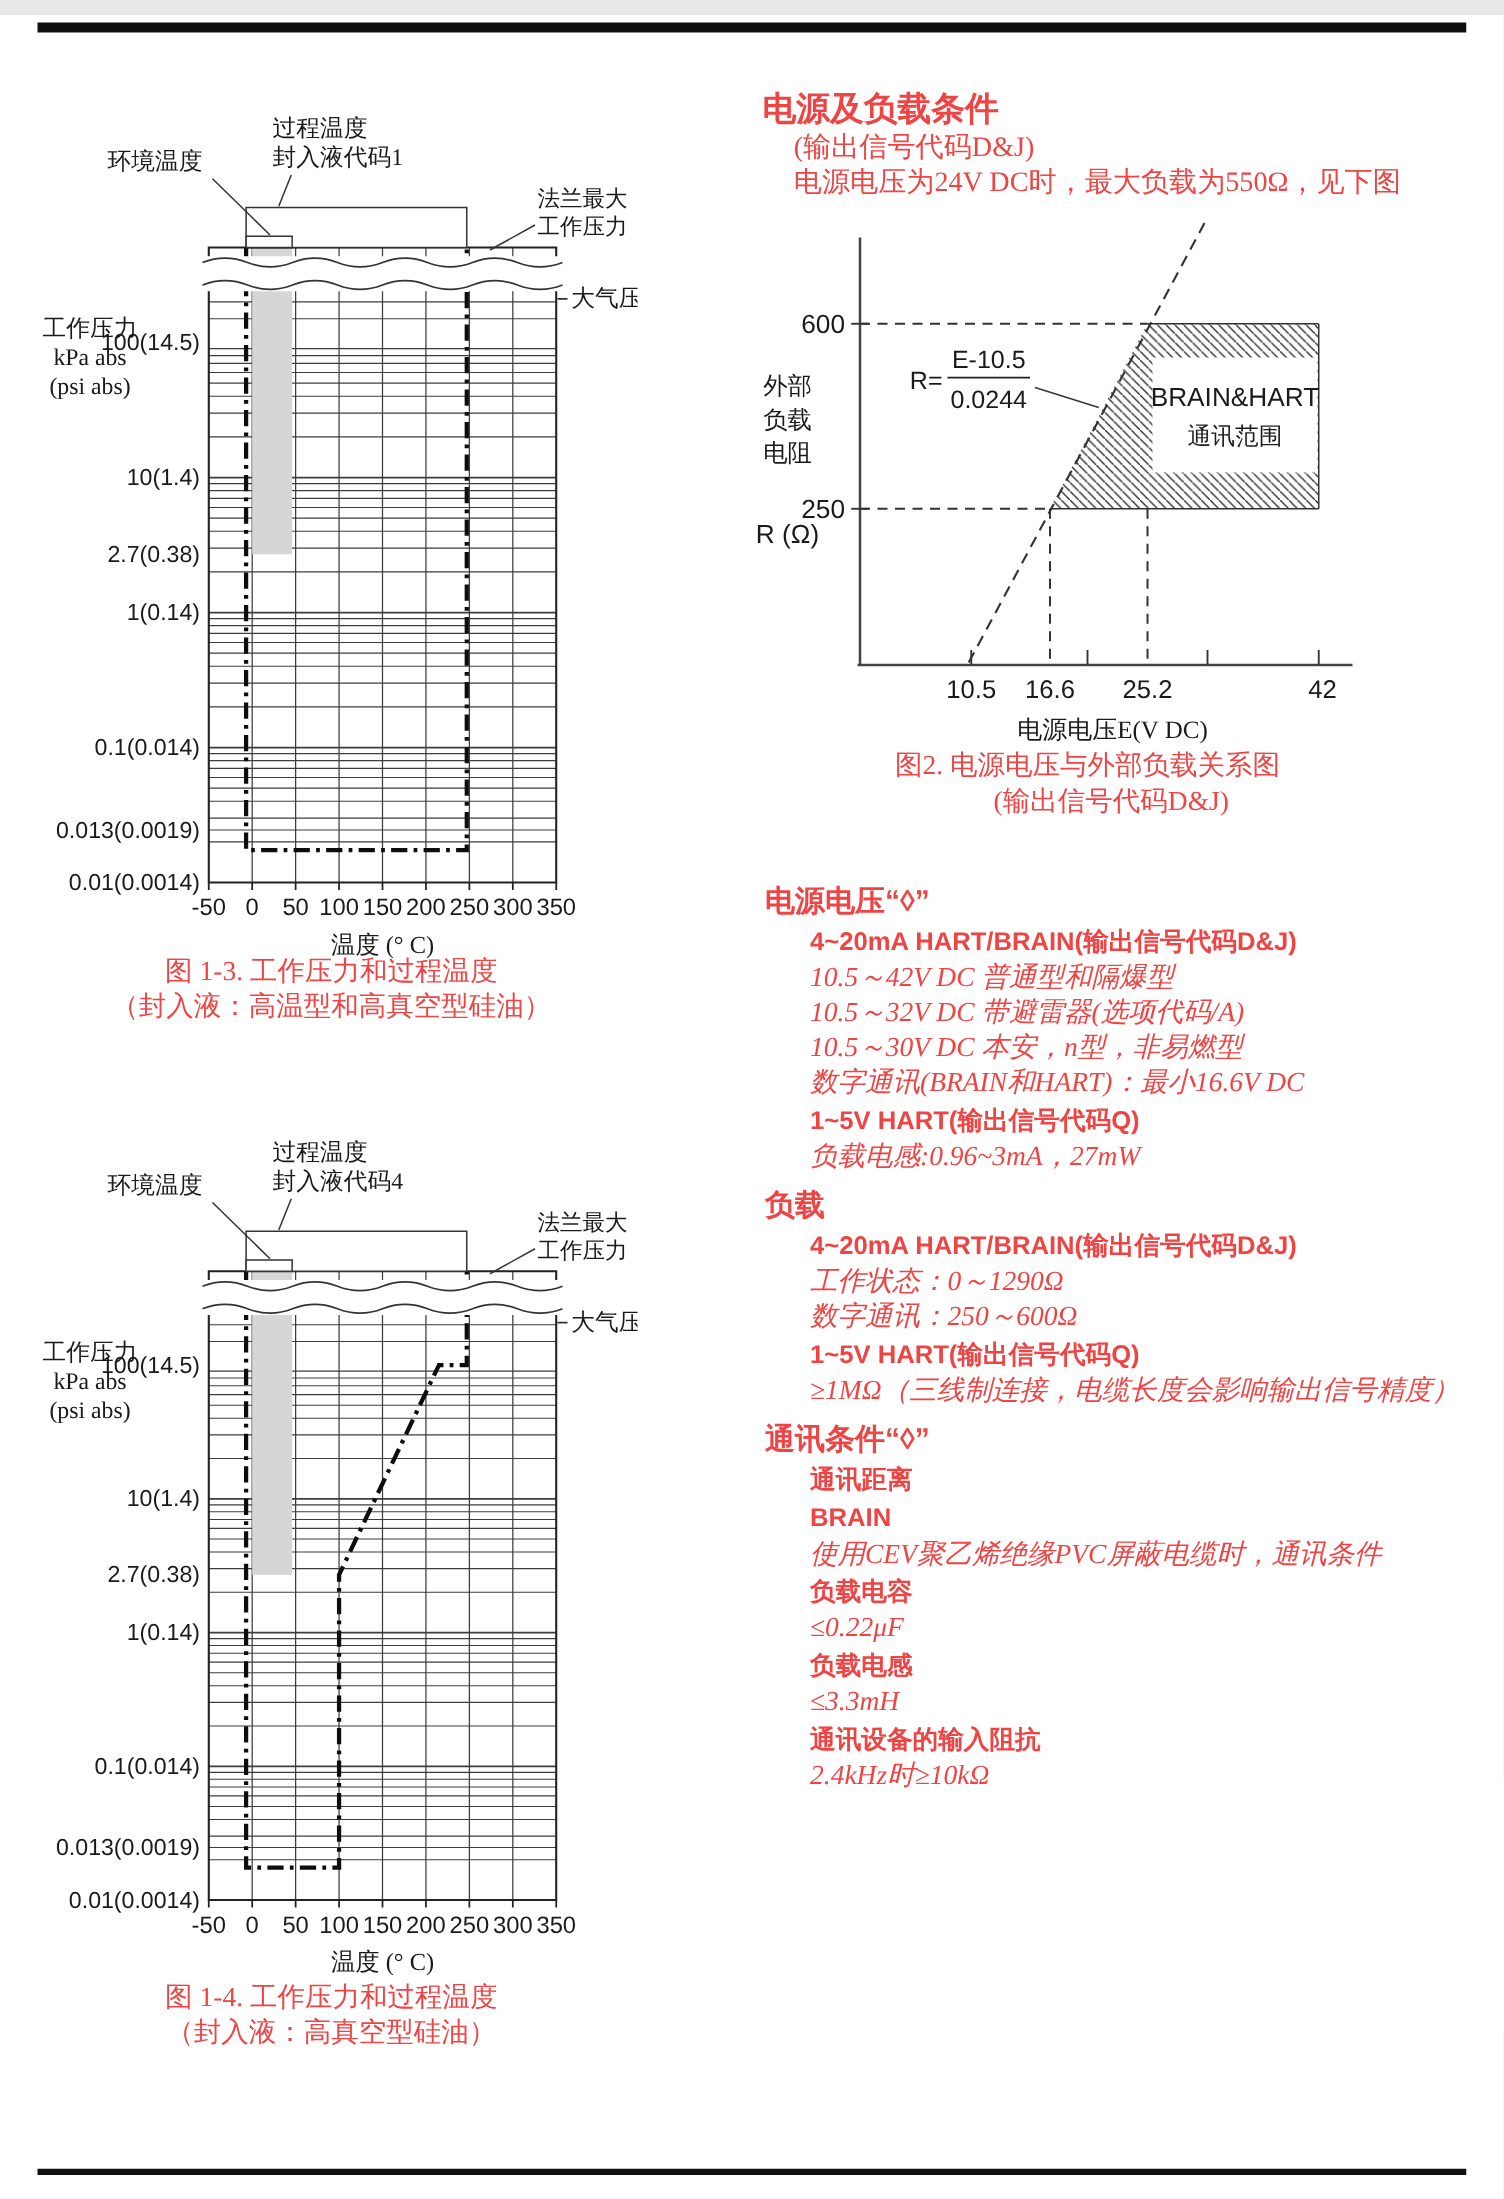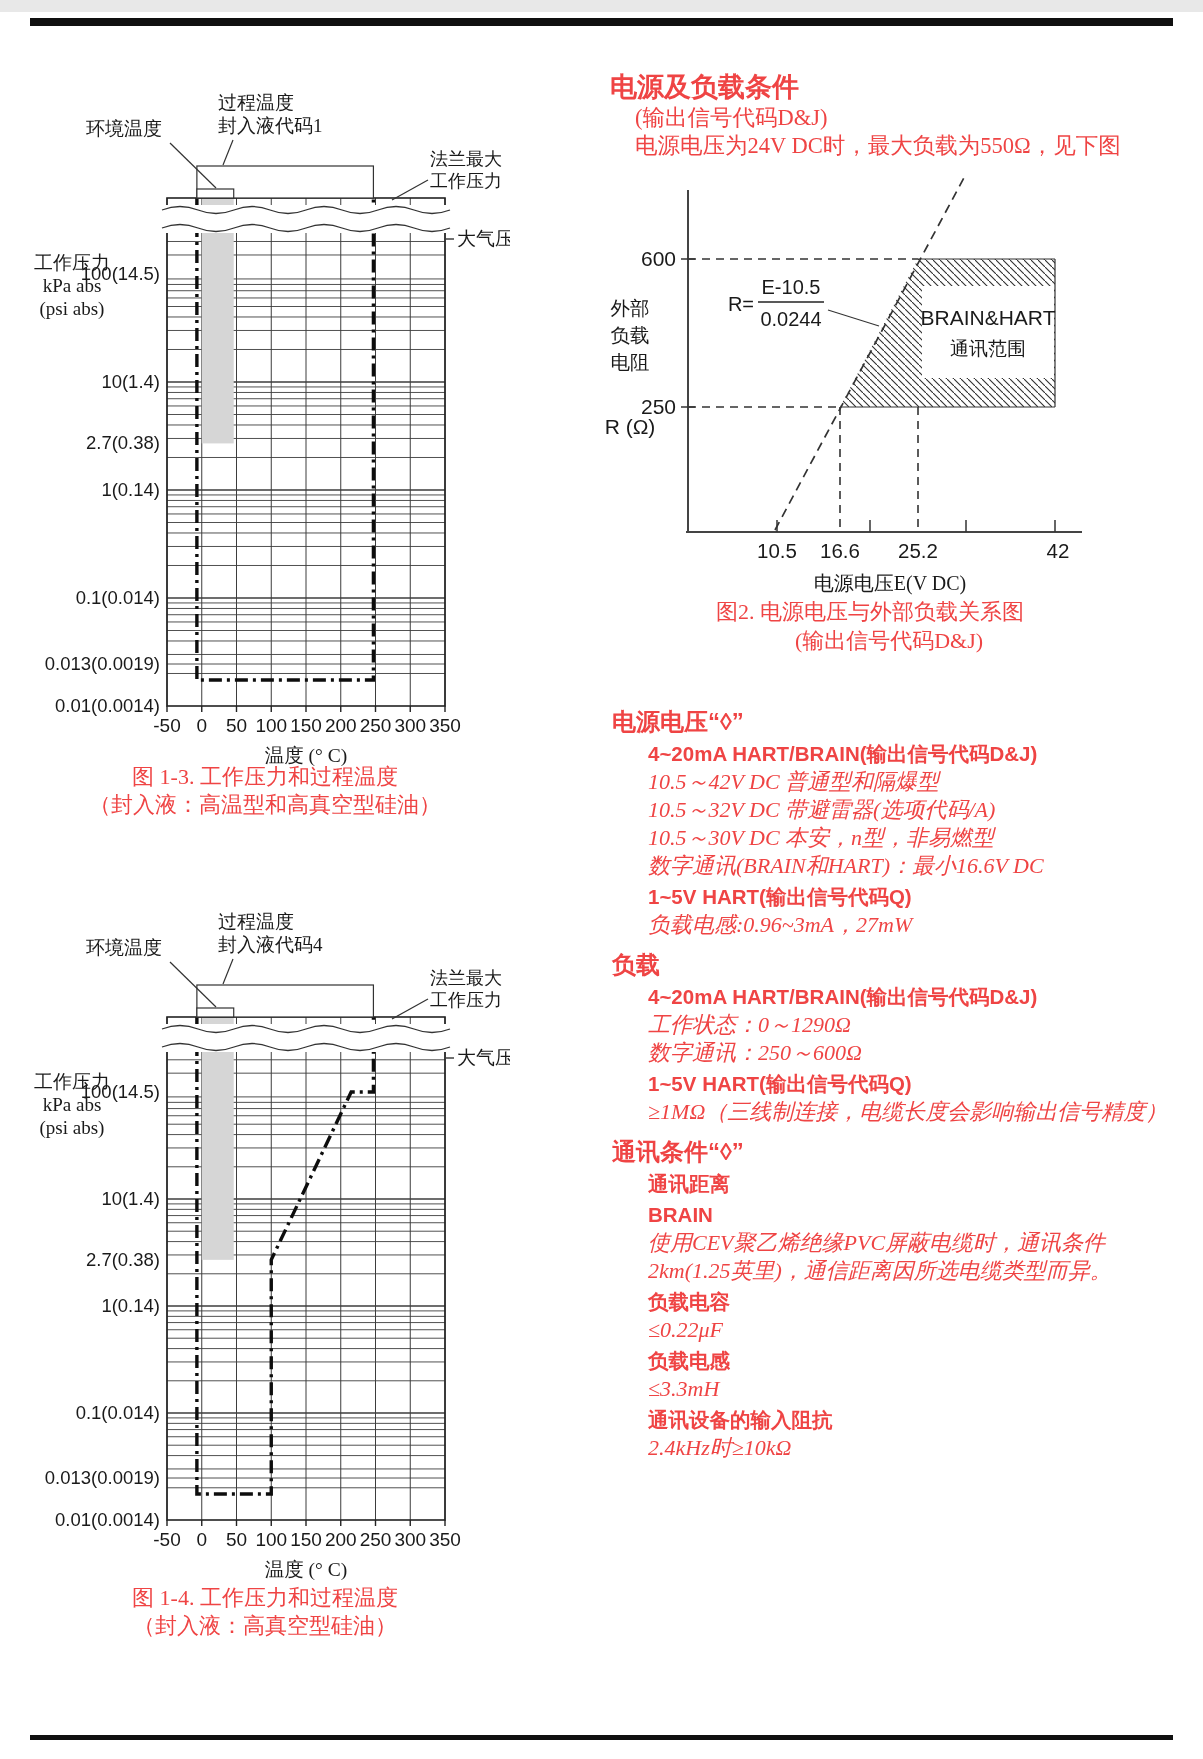--- a/index.html
+++ b/index.html
@@ -293,21 +293,20 @@
       <div class="h1">负载</div>
       <div class="b">4~20mA HART/BRAIN(输出信号代码D&amp;J)</div>
       <div class="s">工作状态：0～1290Ω</div>
       <div class="s">数字通讯：250～600Ω</div>
       <div class="b">1~5V HART(输出信号代码Q)</div>
       <div class="s">≥1MΩ（三线制连接，电缆长度会影响输出信号精度）</div>
       <div class="h1">通讯条件“◊”</div>
       <div class="b">通讯距离</div>
       <div class="b">BRAIN</div>
       <div class="s">使用CEV聚乙烯绝缘PVC屏蔽电缆时，通讯条件</div>
-      <div class="s">2km(1.25英里)，通信距离因所选电缆类型而异。</div>
       <div class="b">负载电容</div>
       <div class="s">≤0.22μF</div>
       <div class="b">负载电感</div>
       <div class="s">≤3.3mH</div>
       <div class="b">通讯设备的输入阻抗</div>
       <div class="s">2.4kHz时≥10kΩ</div>
     </div>
 </div>
 
 </body></html>

